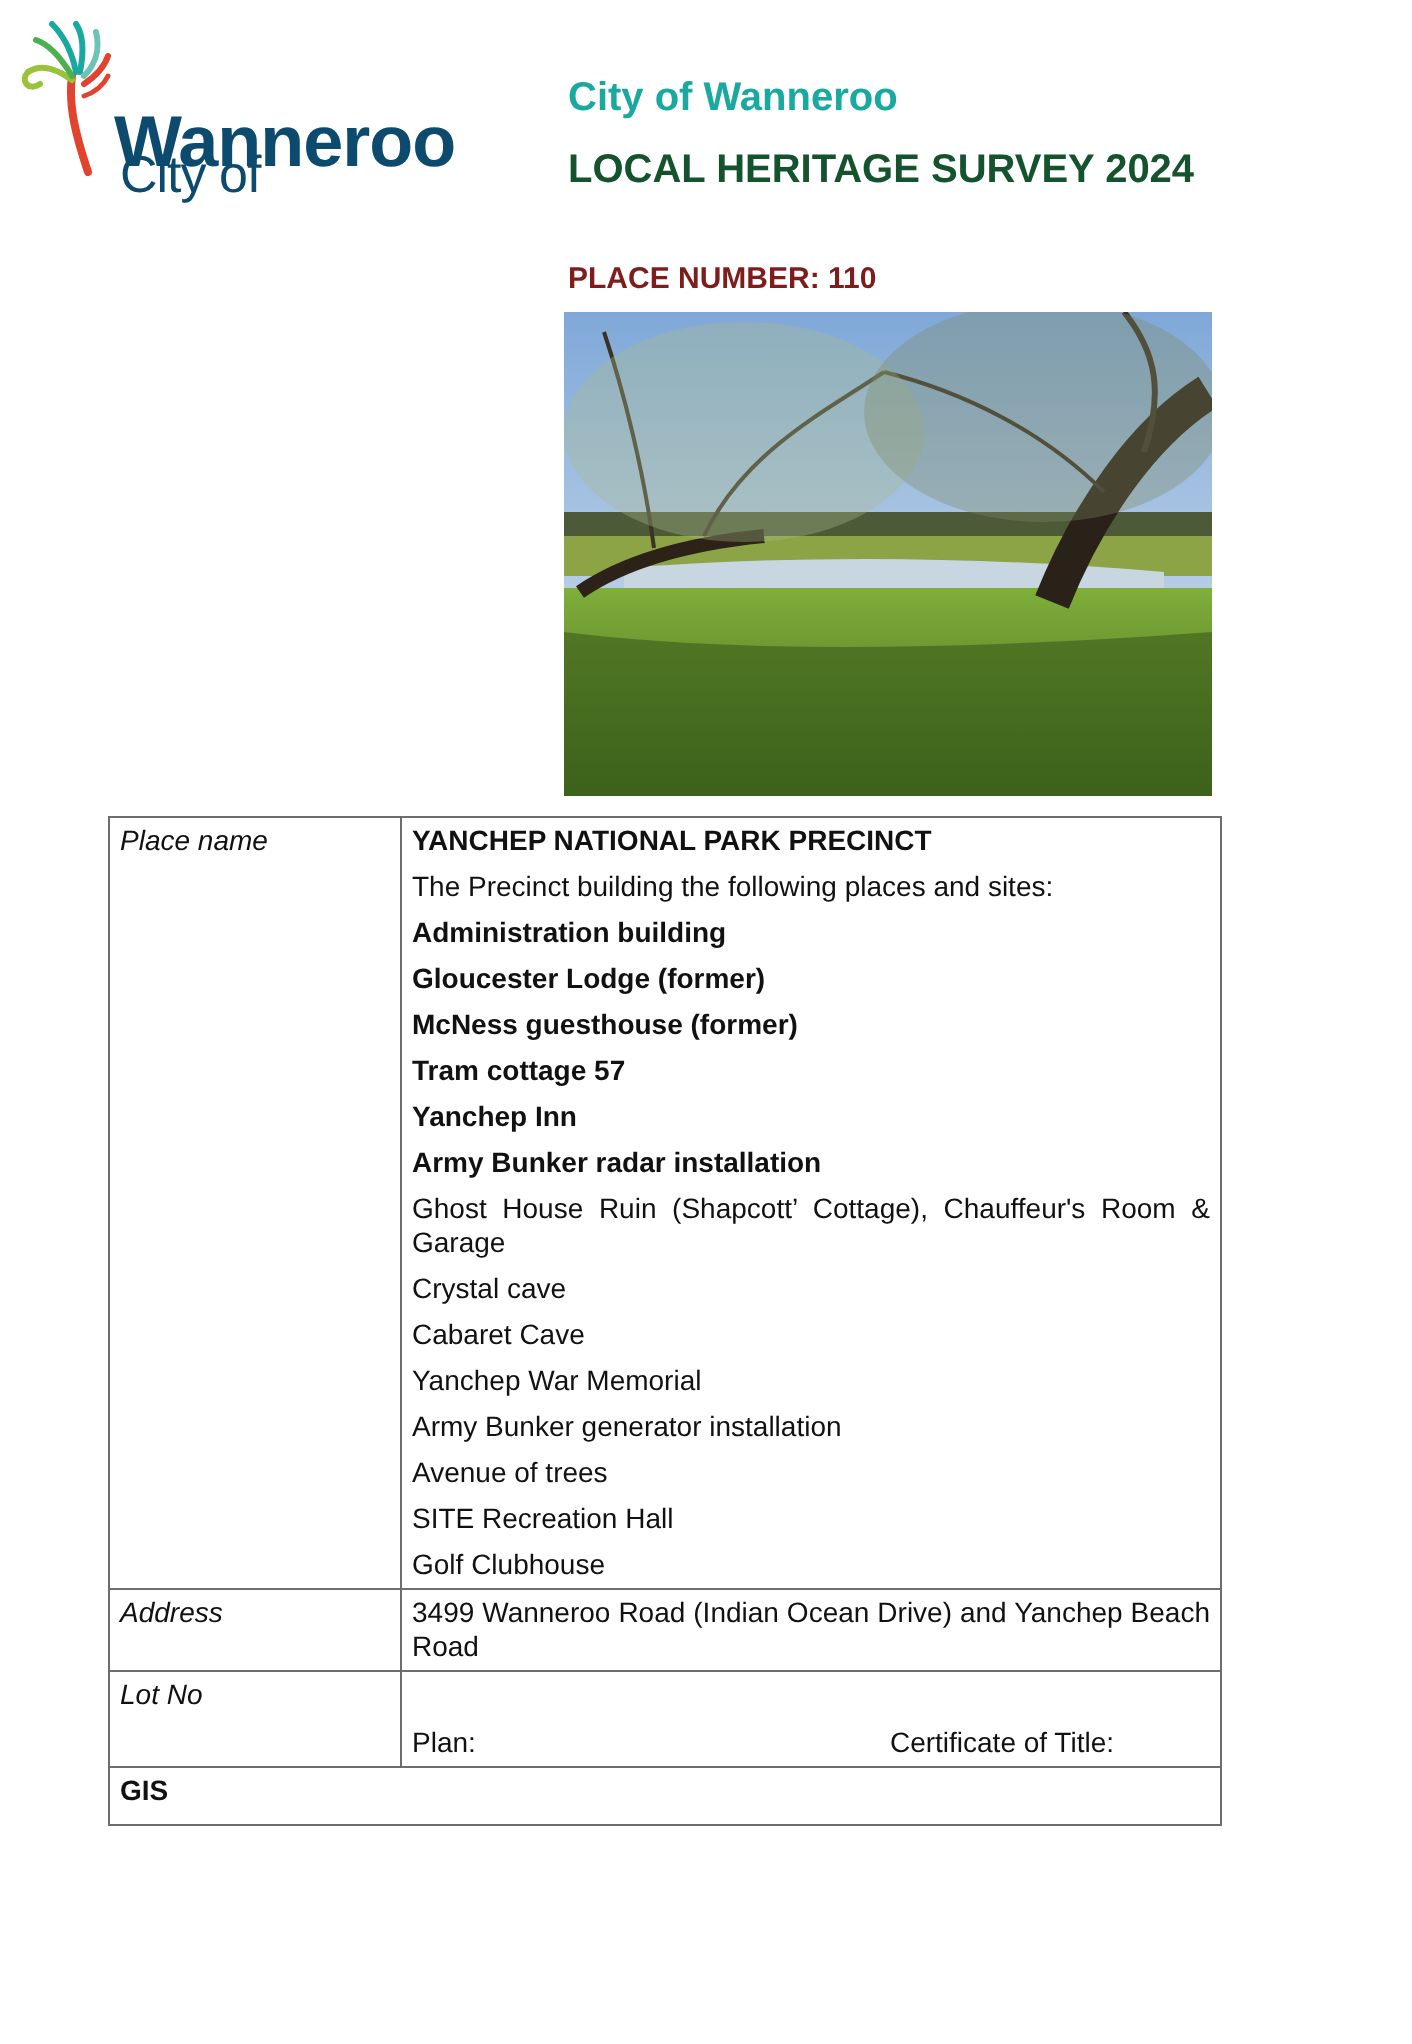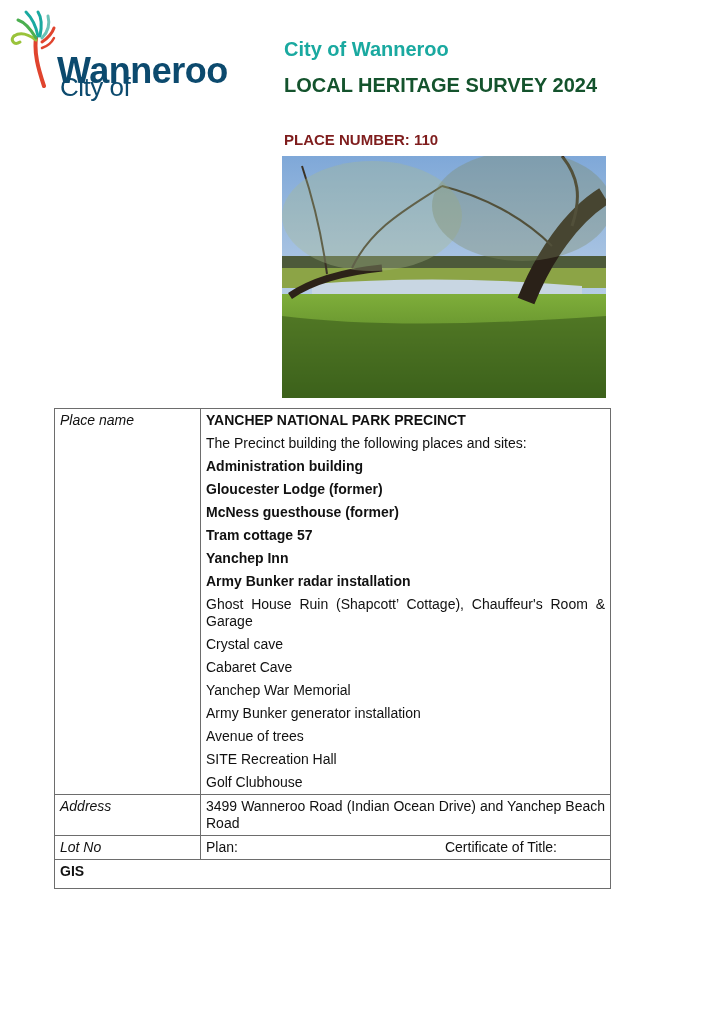--- a/index.html
+++ b/index.html
@@ -12,21 +12,21 @@
   .title2 { position:absolute; left:284px; top:74px; font-size:20px; font-weight:bold; color:#14532d; }
   .placenum { position:absolute; left:284px; top:131px; font-size:15px; font-weight:bold; color:#7f1d1d; }
   .photo { position:absolute; left:282px; top:156px; width:324px; height:242px; overflow:hidden; }
   table.info { position:absolute; left:54px; top:408px; width:557px; border-collapse:collapse; font-size:14px; }
   table.info td { border:1px solid #6d6d6d; vertical-align:top; padding:3px 5px 3px 5px; line-height:17px; }
   table.info td.lbl { width:135px;font-style:italic; }
   .pl { margin:0 0 6px 0; }
   .pl:last-child { margin-bottom:0; }
   .b { font-weight:bold; }
   .just { text-align:justify; }
-  .lotrow { display:flex; justify-content:space-between; padding-right:48px; }
+  .lotrow { display:flex; justify-content:space-between; padding-right:48px;margin-top:24px; }
 </style>
 </head>
 <body>
 
 <div class="logo">
   <svg width="60" height="80" viewBox="0 0 60 80" style="position:absolute;left:0;top:0;">
     <path d="M36 78 C30 60 26 45 28 30" stroke="#e0442e" stroke-width="4" fill="none" stroke-linecap="round"></path>
     <path d="M28 32 C20 26 12 24 6 28" stroke="#9ac33b" stroke-width="3" fill="none" stroke-linecap="round"></path>
     <path d="M6 28 C2 32 6 38 12 34" stroke="#9ac33b" stroke-width="3" fill="none" stroke-linecap="round"></path>
     <path d="M28 30 C22 20 16 14 10 12" stroke="#4caf50" stroke-width="3" fill="none" stroke-linecap="round"></path>

